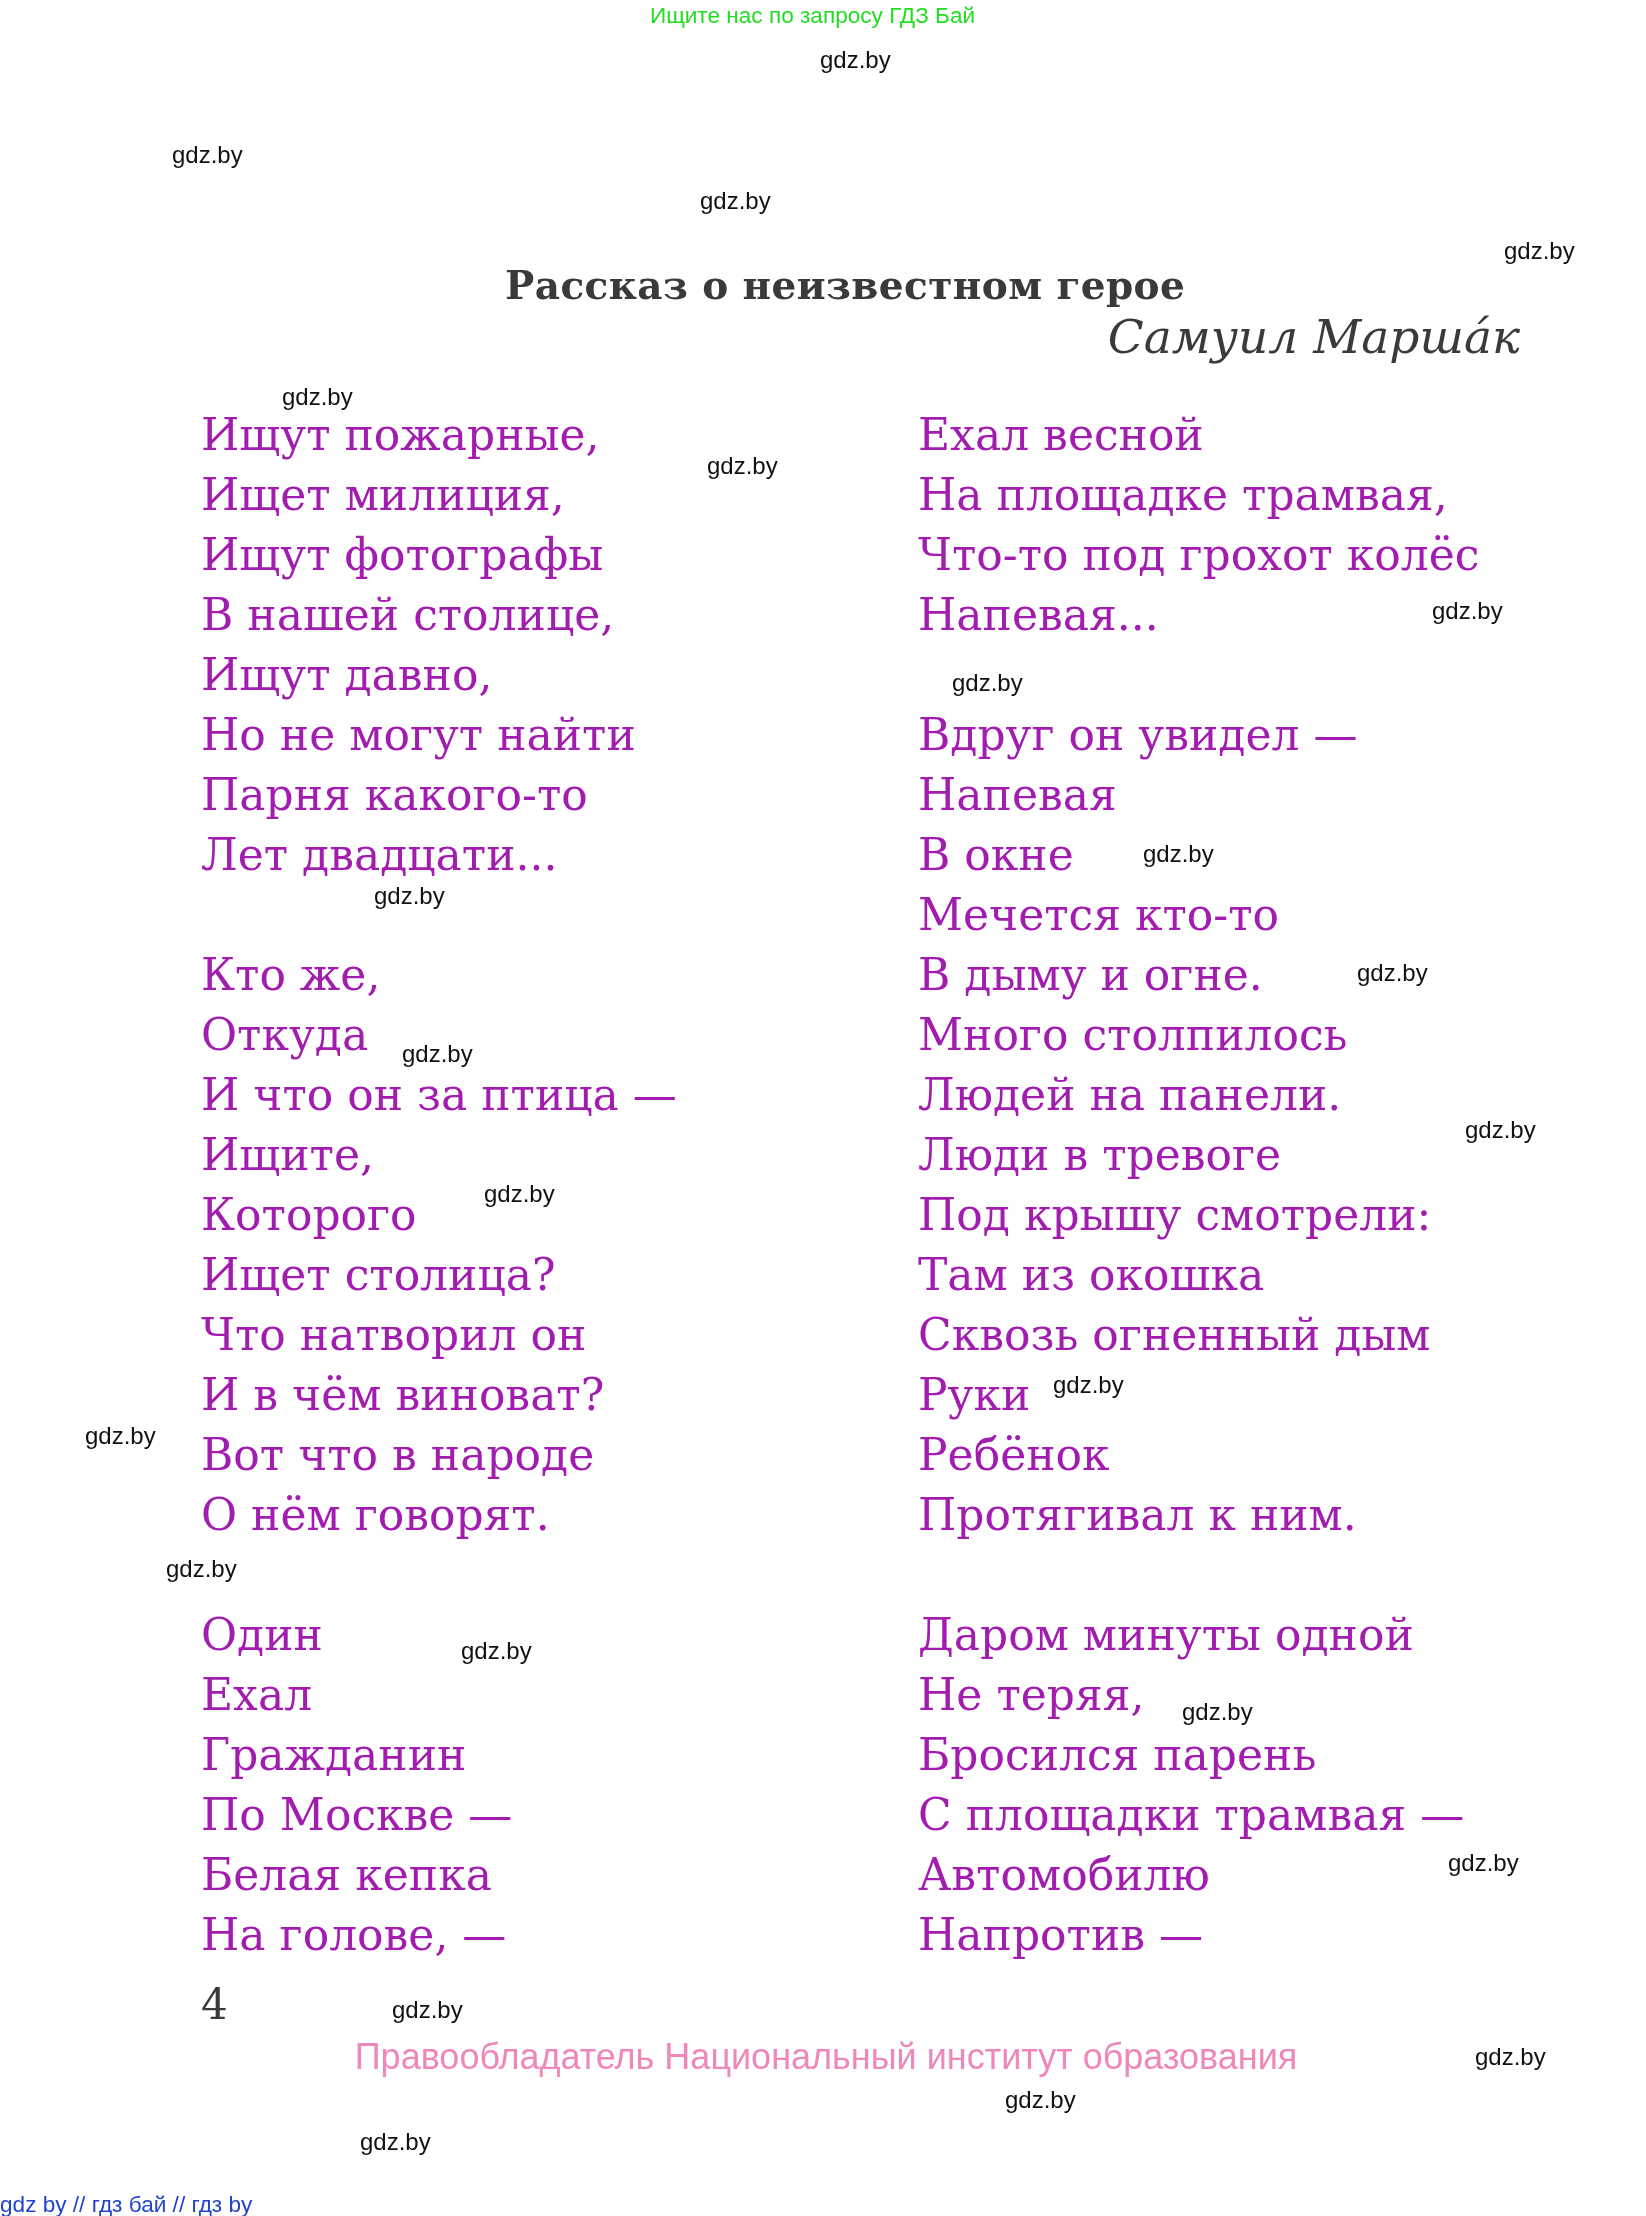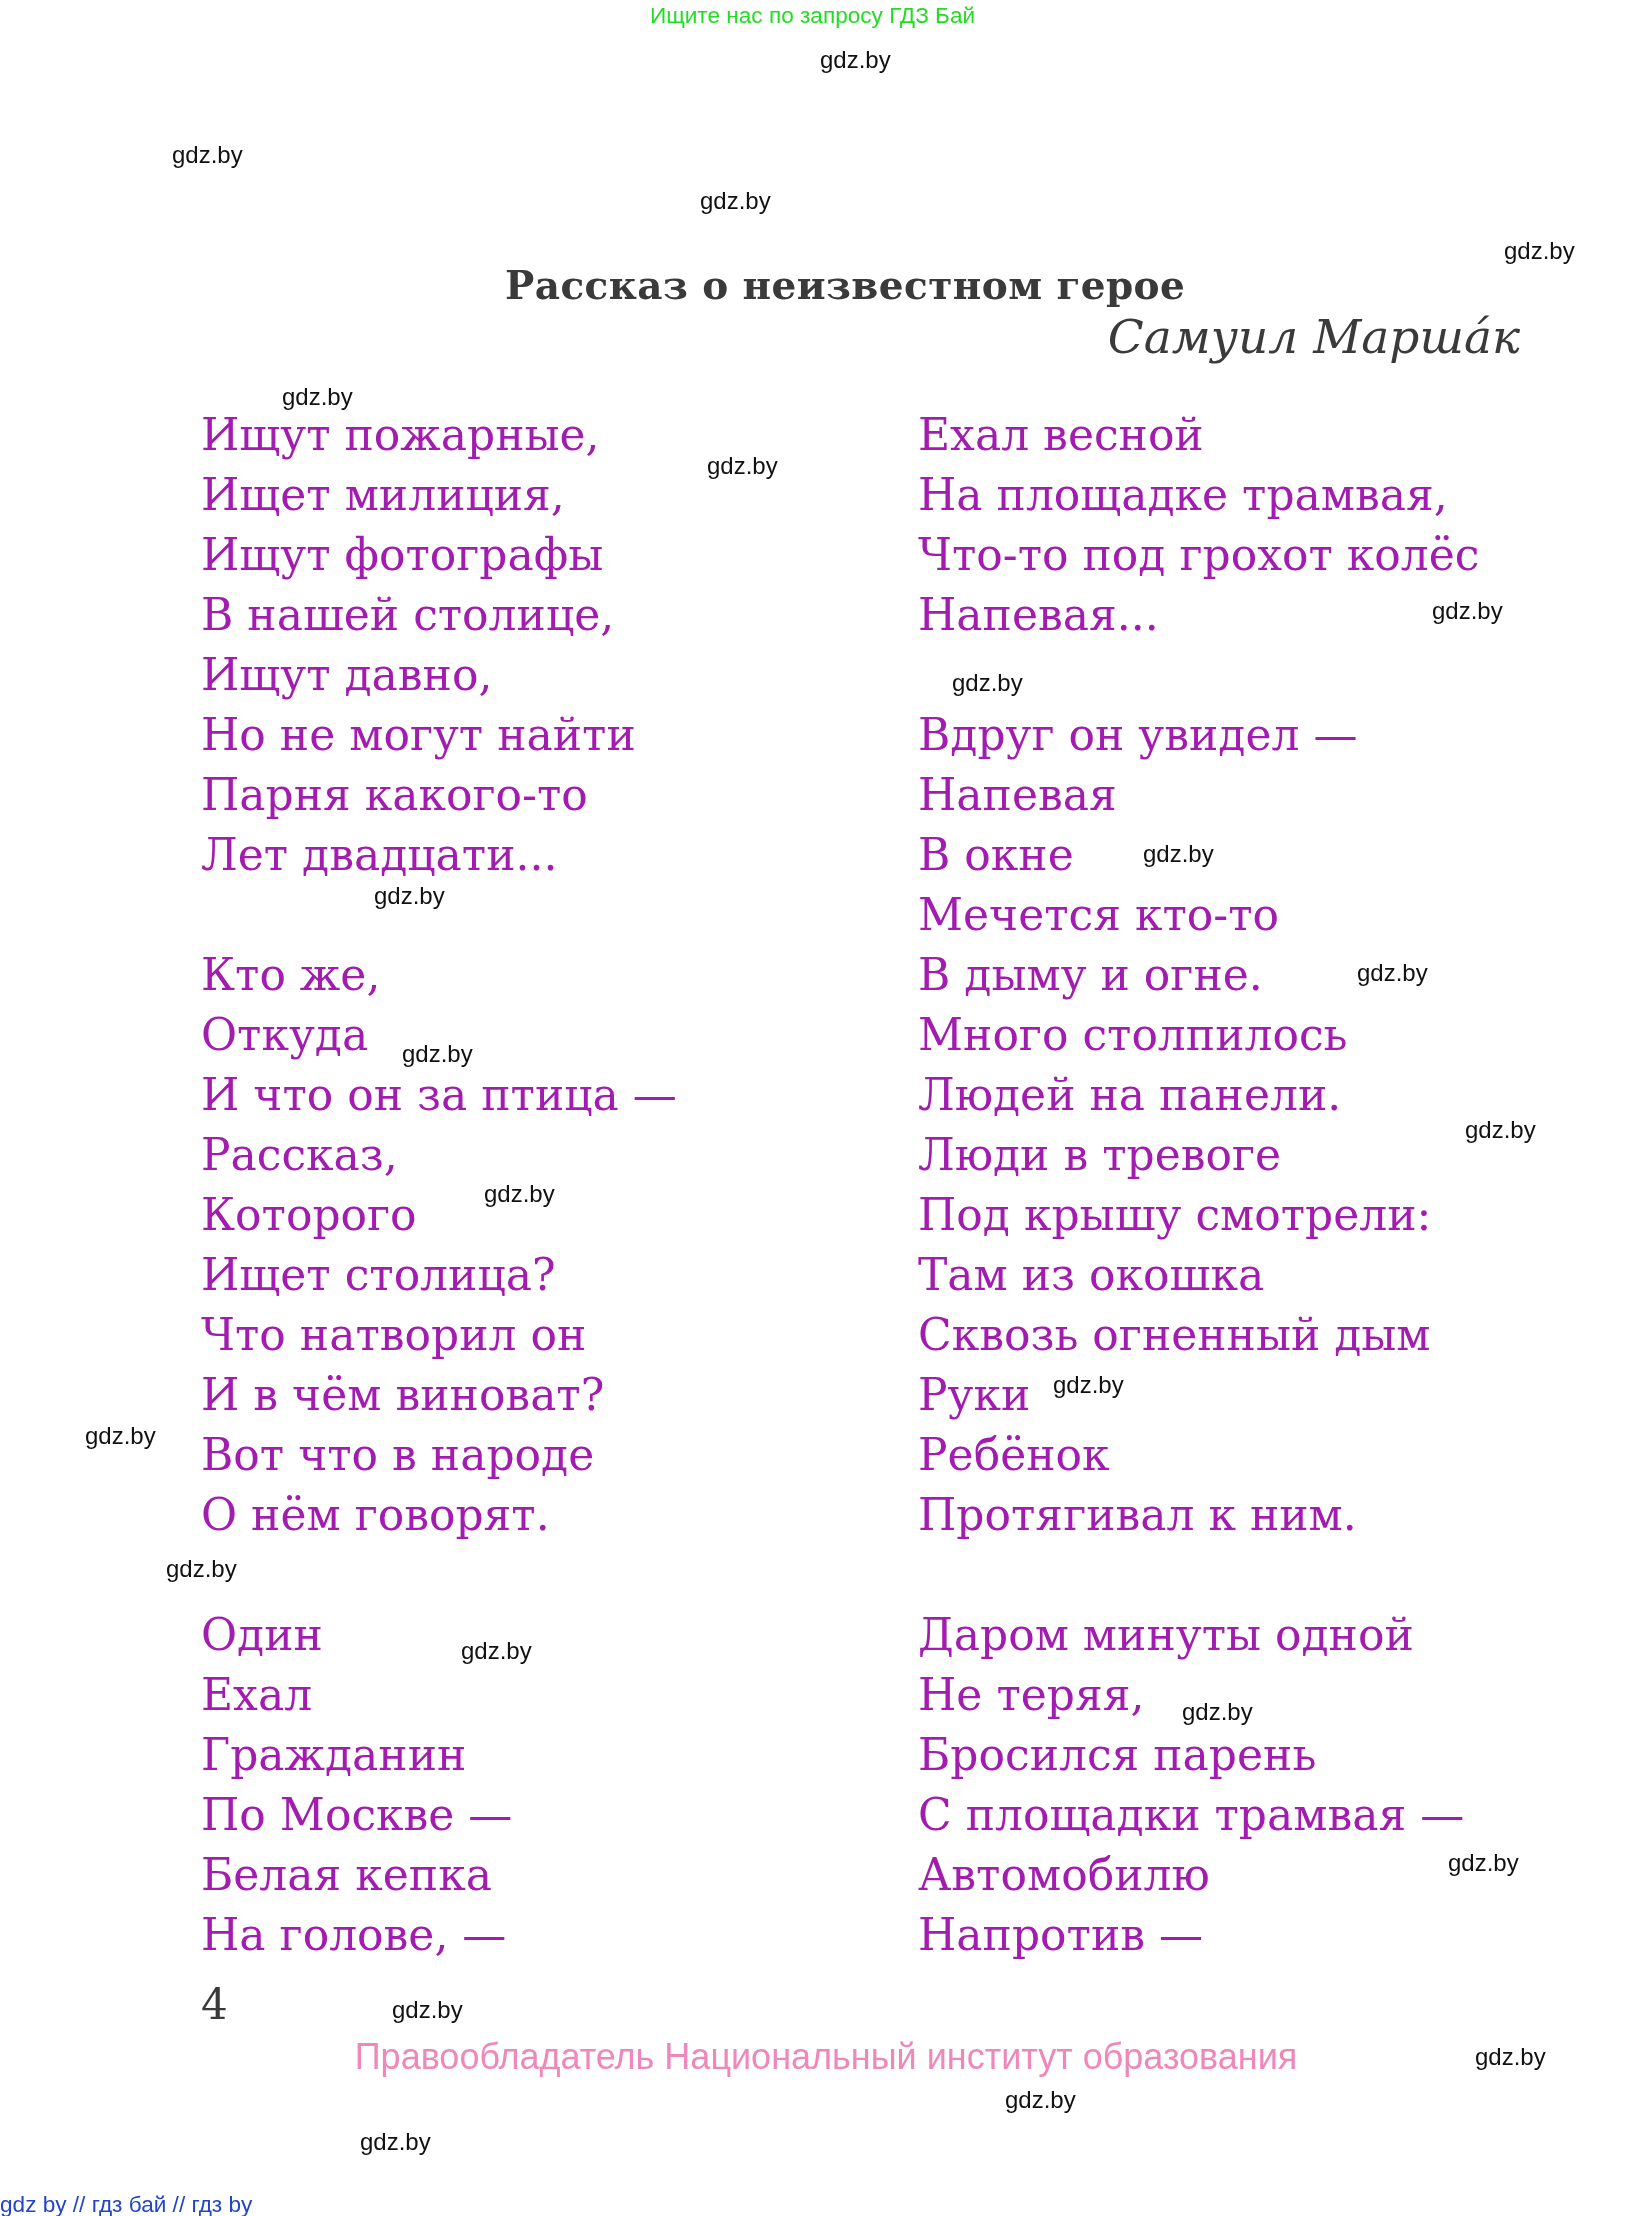--- a/index.html
+++ b/index.html
@@ -57,21 +57,21 @@
   <span class="line">Ищут фотографы</span>
   <span class="line">В нашей столице,</span>
   <span class="line">Ищут давно,</span>
   <span class="line">Но не могут найти</span>
   <span class="line">Парня какого-то</span>
   <span class="line">Лет двадцати...</span>
   <span class="gap"></span>
   <span class="line">Кто же,</span>
   <span class="line">Откуда</span>
   <span class="line">И что он за птица —</span>
-  <span class="line">Рассказ,</span>
+  <span class="line">Ищите,</span>
   <span class="line">Которого</span>
   <span class="line">Ищет столица?</span>
   <span class="line">Что натворил он</span>
   <span class="line">И в чём виноват?</span>
   <span class="line">Вот что в народе</span>
   <span class="line">О нём говорят.</span>
   <span class="gap"></span>
   <span class="line">Один</span>
   <span class="line">Ехал</span>
   <span class="line">Гражданин</span>

